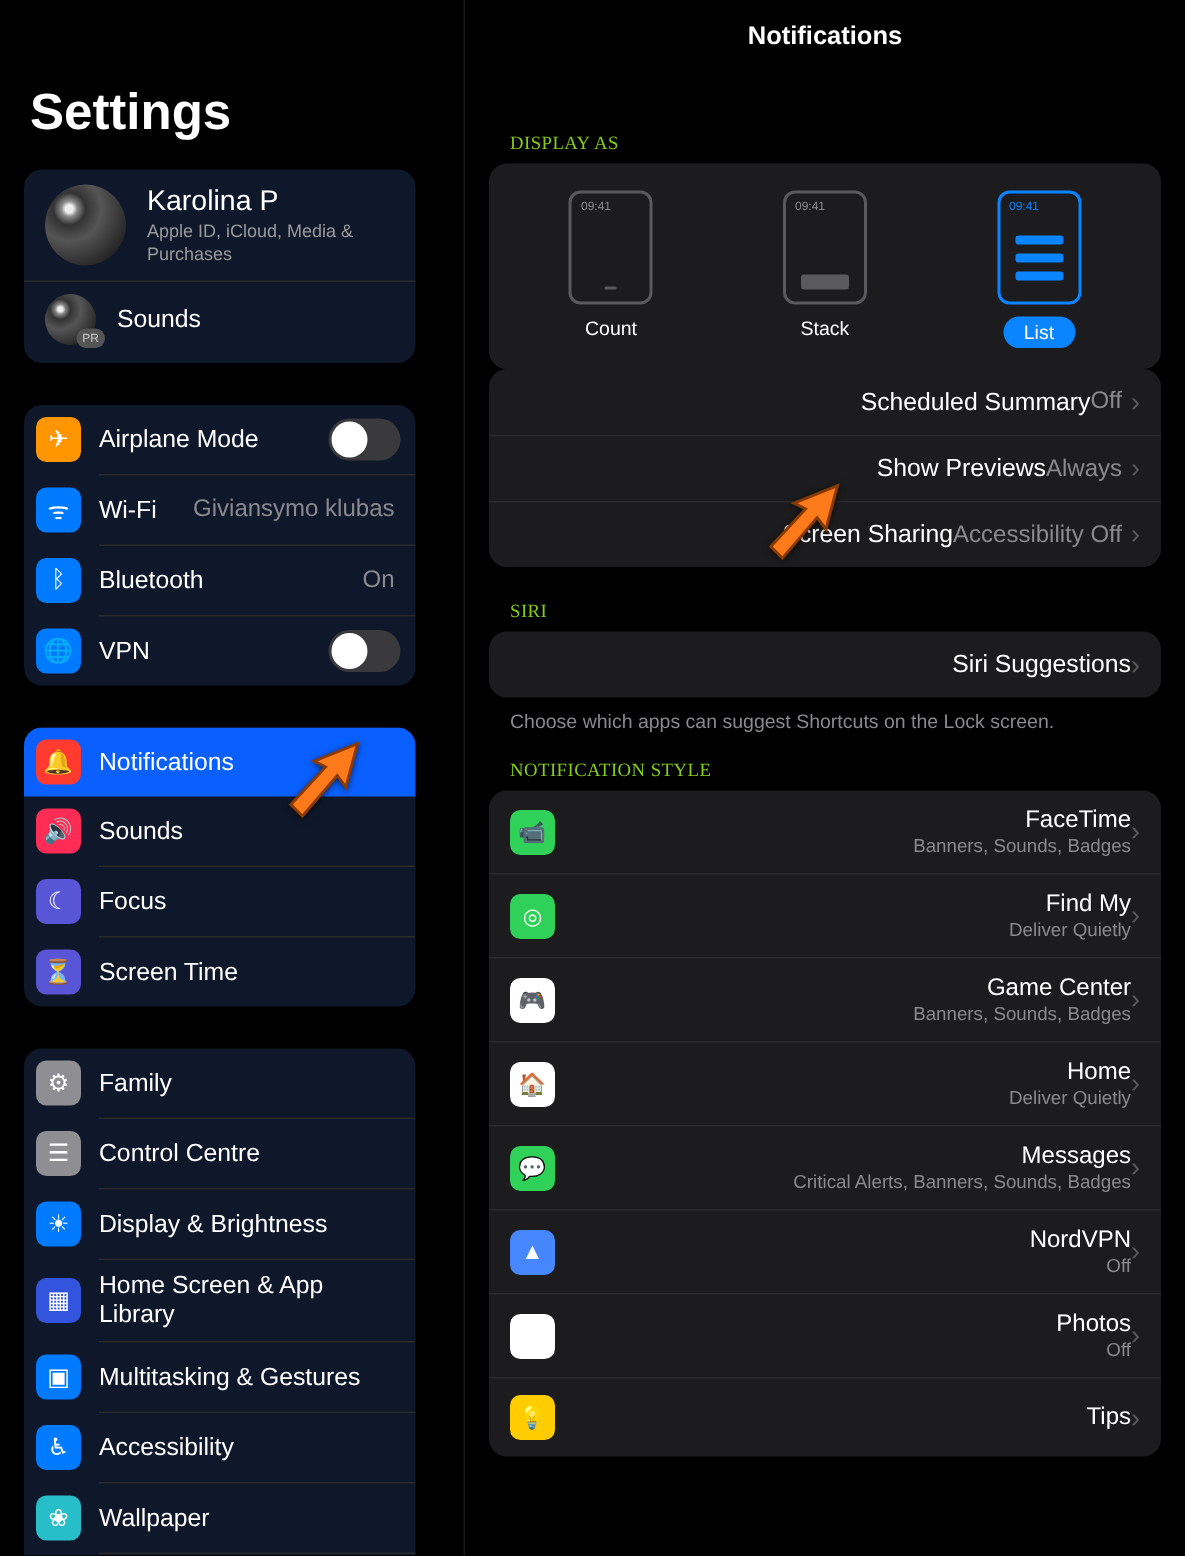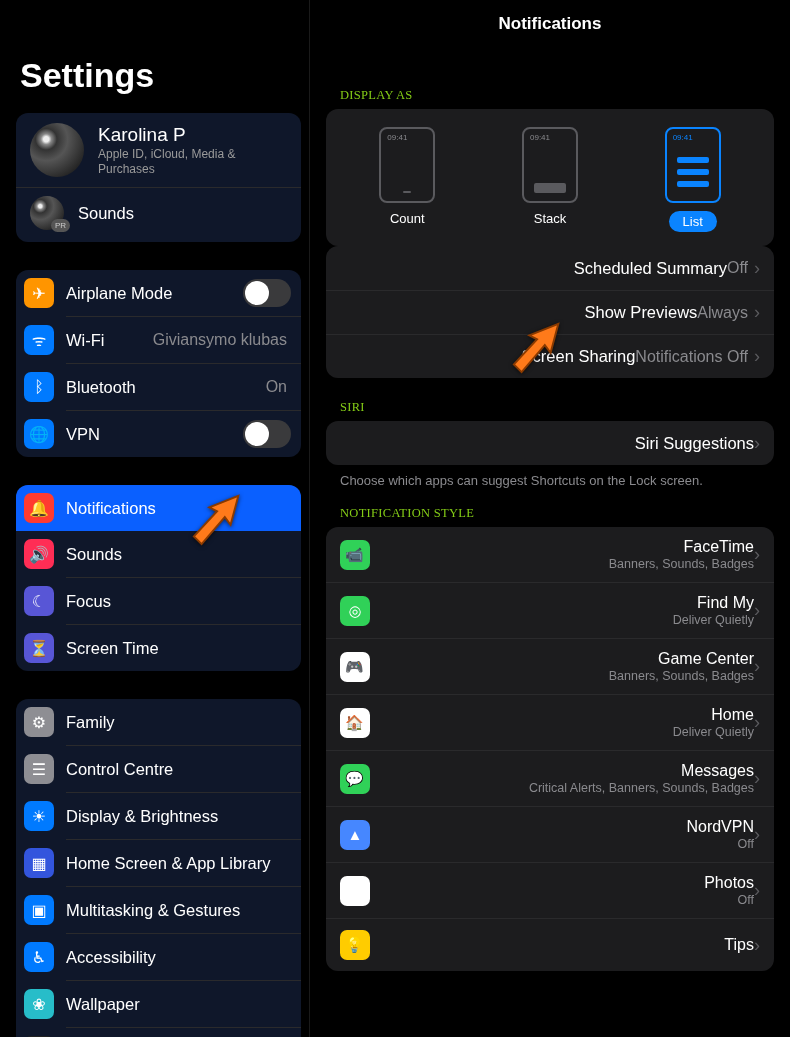--- a/index.html
+++ b/index.html
@@ -10,21 +10,21 @@
     font-family: -apple-system, BlinkMacSystemFont, "Segoe UI", sans-serif;
     color: #fff;
     display: flex;
     overflow: hidden;
     position: relative;
   }
   .sidebar {
     width: 310px;
     height: 100%;
     background: #000;
-    padding: 12px 8px 0 16px;
+    padding: 12px 32px 0 16px;
     border-right: 1px solid #1a1a1a;
     overflow: hidden;
   }
   .settings-title {
     font-size: 34px;
     font-weight: 700;
     margin: 44px 0 18px 4px;
   }
   .card {
     background: #0f172a;
@@ -309,21 +309,21 @@
     <div class="gr-value">Off</div>
     <div class="chev">›</div>
       </div>
       <div class="group-row">
         <div class="gr-label">Show Previews</div>
     <div class="gr-value">Always</div>
     <div class="chev">›</div>
       </div>
       <div class="group-row">
         <div class="gr-label">Screen Sharing</div>
-    <div class="gr-value">Notifications Off</div>
+    <div class="gr-value">Accessibility Off</div>
     <div class="chev">›</div>
       </div>
     </div>
 
   <div class="section-header" style="margin-top:22px">SIRI</div>
   <div class="group">
     <div class="group-row">
       <div class="gr-label">Siri Suggestions</div>
       <div class="chev">›</div>
     </div>

